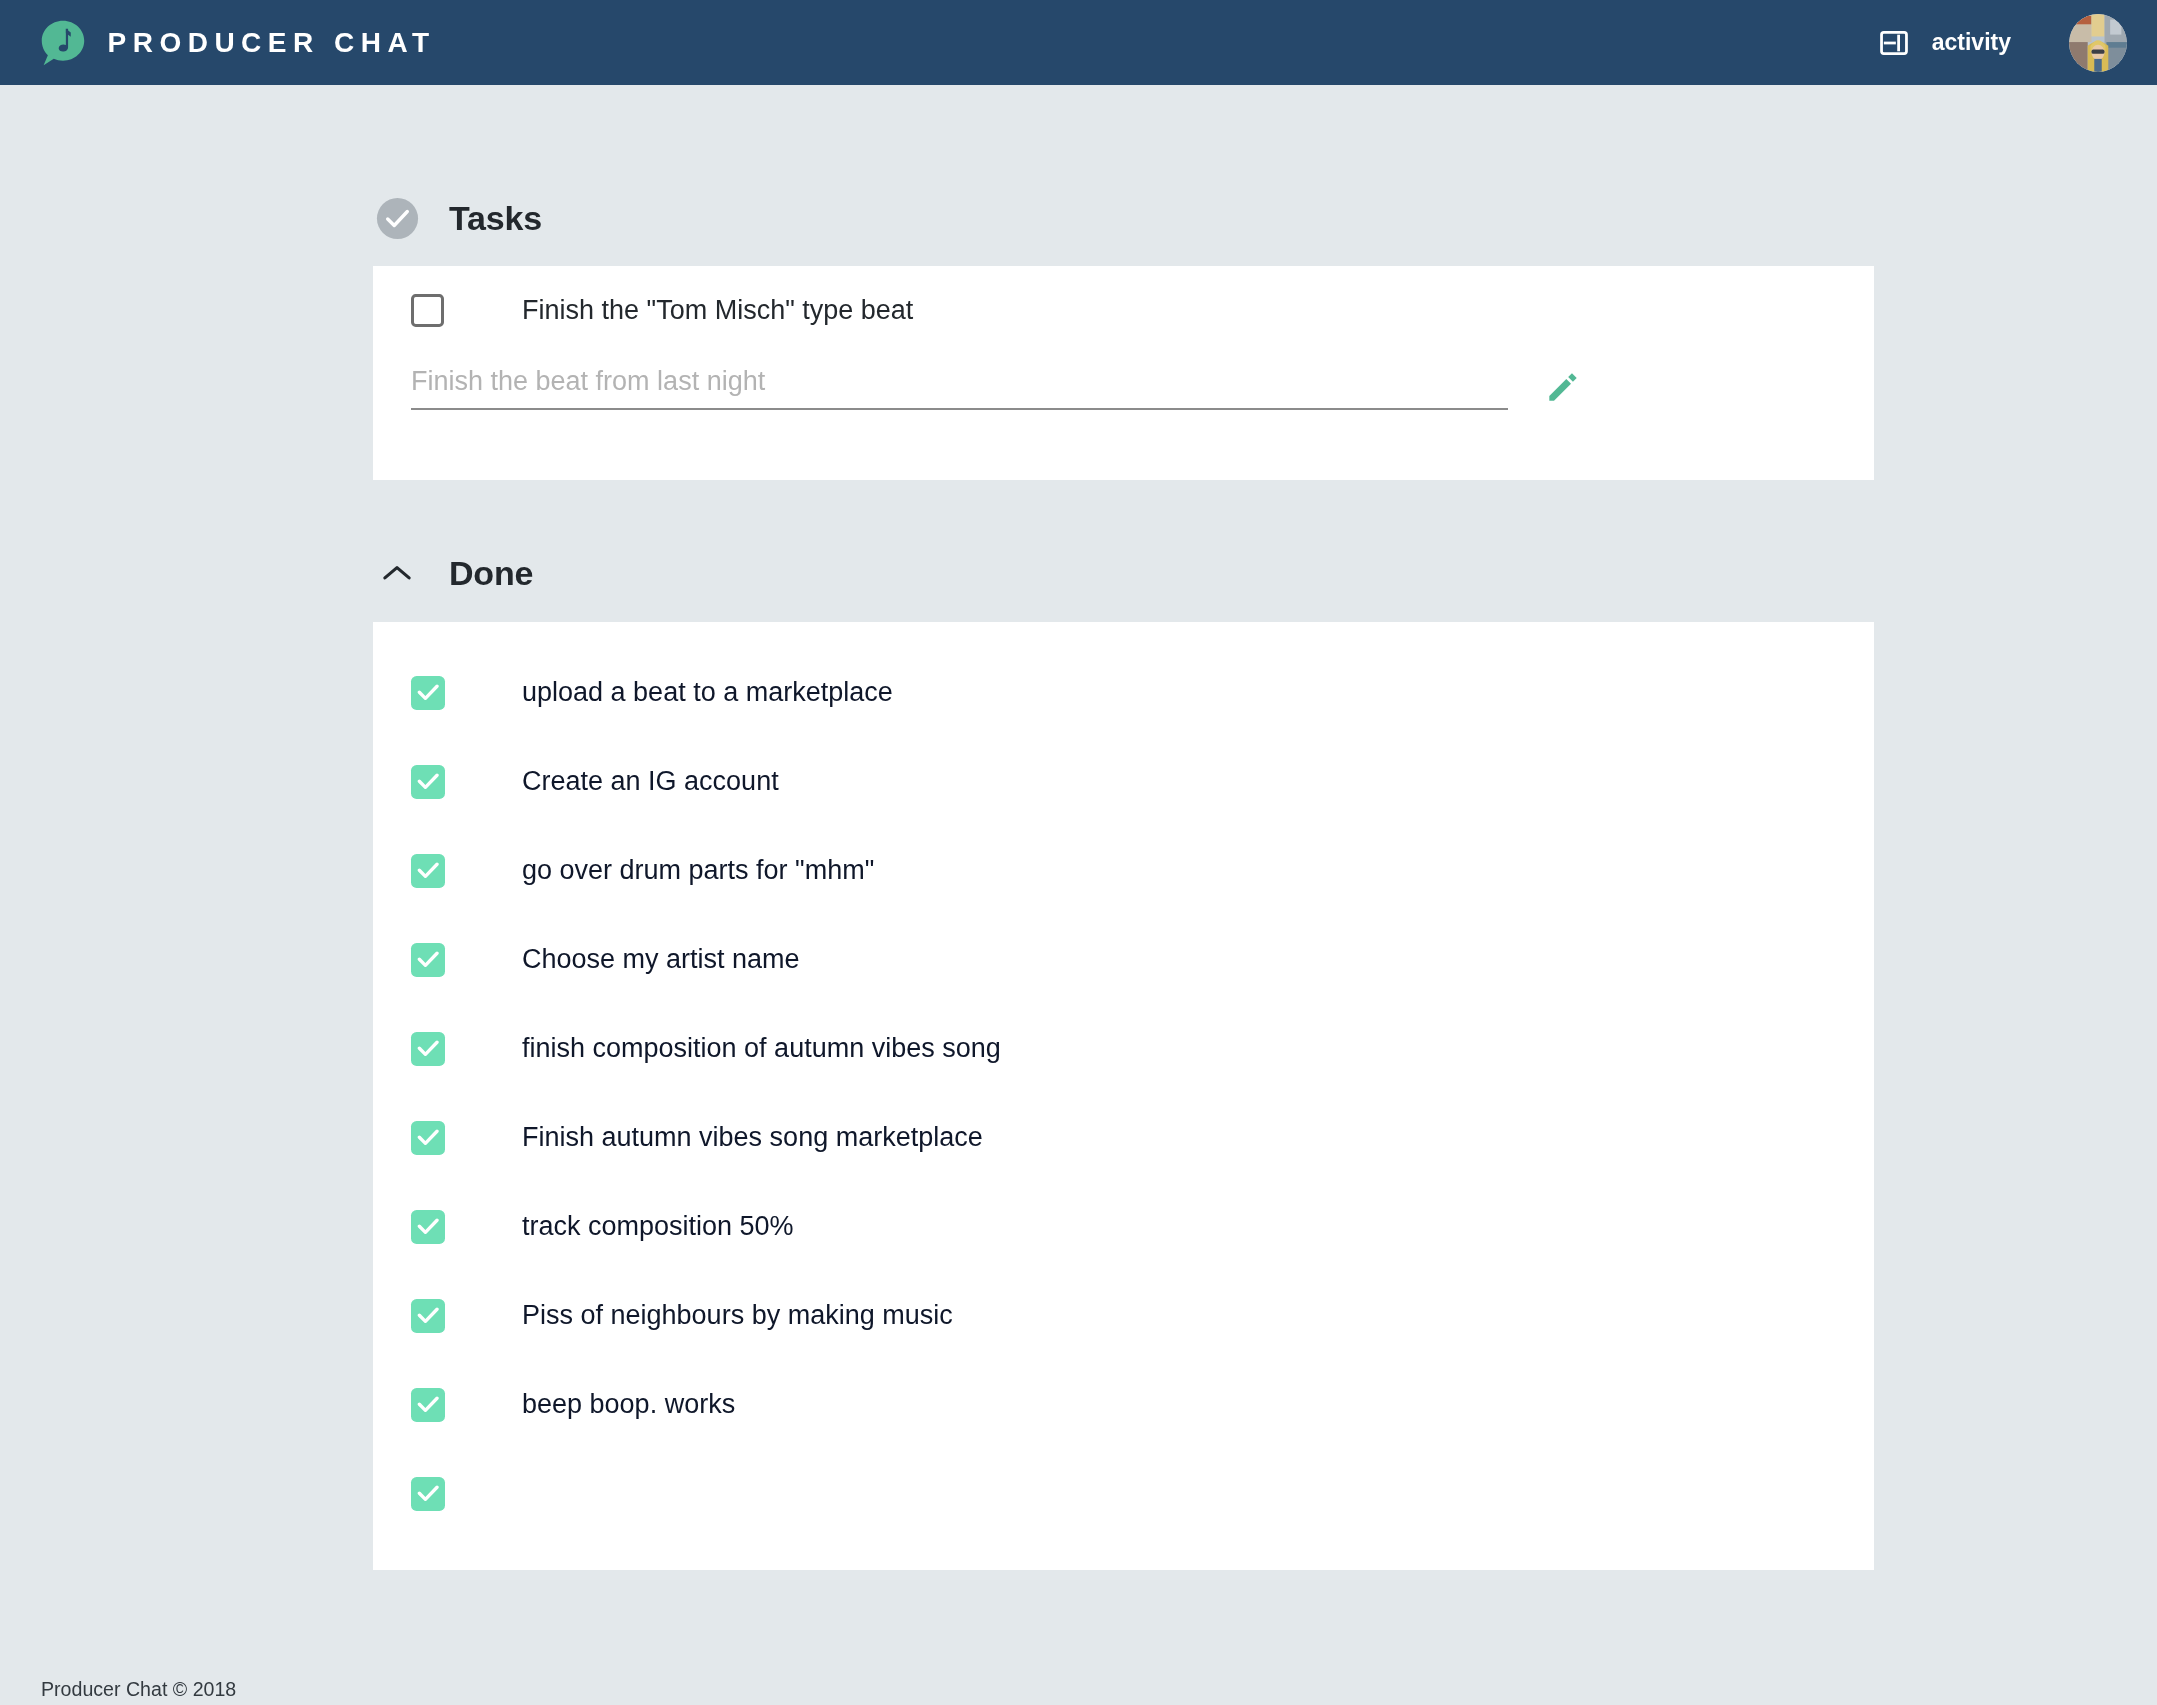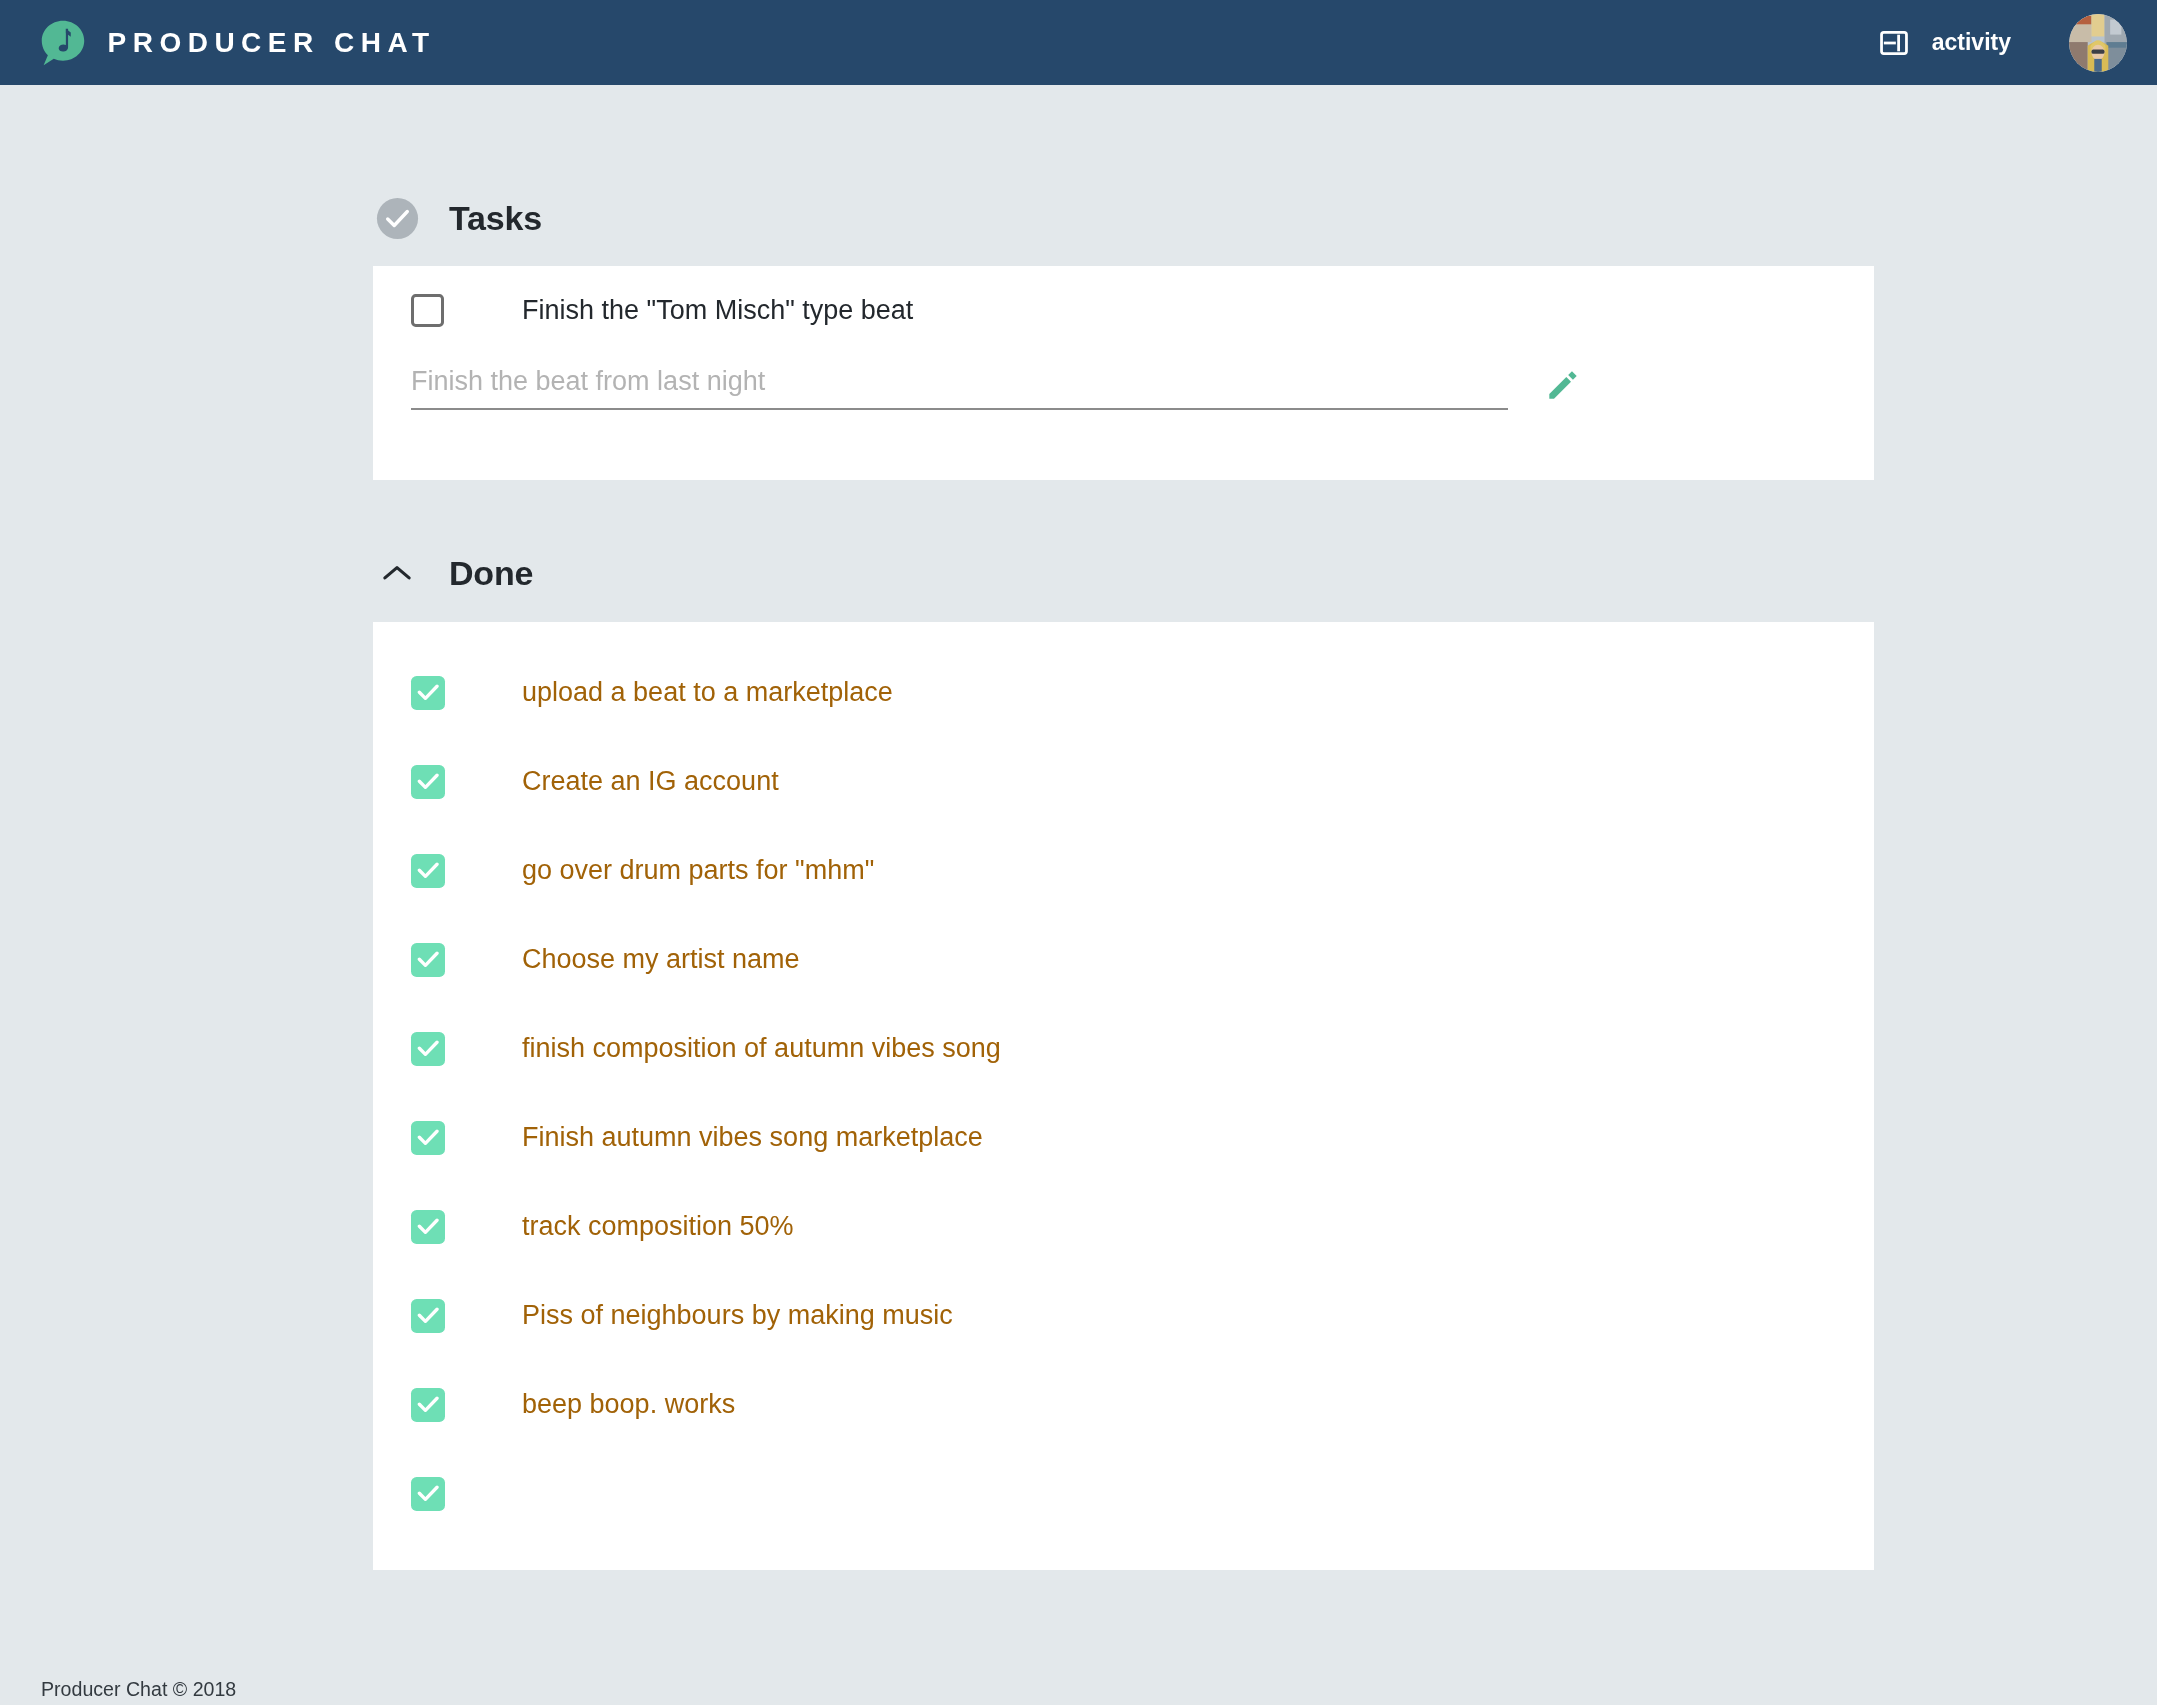--- a/index.html
+++ b/index.html
@@ -153,21 +153,21 @@
   .task-text {
     font-size: 27px;
     color: #23282d;
     margin-left: 78px;
     white-space: nowrap;
   }
 
   
   .edit-row {
     display: flex;
-    align-items: center;
+    align-items: flex-end;
     padding: 0 51px 0 38px;
     margin-top: 11.2px;
   }
   .edit-input {
     flex: 1 1 auto;
     border: none;
     border-bottom: 2.8px solid #8b8b8b;
     background: transparent;
     font-family: "Liberation Sans", sans-serif;
     font-size: 27px;
@@ -195,21 +195,21 @@
   .checkbox-checked {
     width: 34px; height: 34px;
     border-radius: 5.6px;
     background: #6edfb5;
     flex: 0 0 auto;
     display: flex; align-items: center; justify-content: center;
     cursor: pointer;
   }
   .done-text {
     font-size: 27px;
-    color: #a16207;
+    color: #0f172a;
     margin-left: 77px;
     white-space: nowrap;
   }
 
   
   .footer {
     position: absolute;
     left: 41px;
     top: 1593px;
     font-size: 19.6px;

